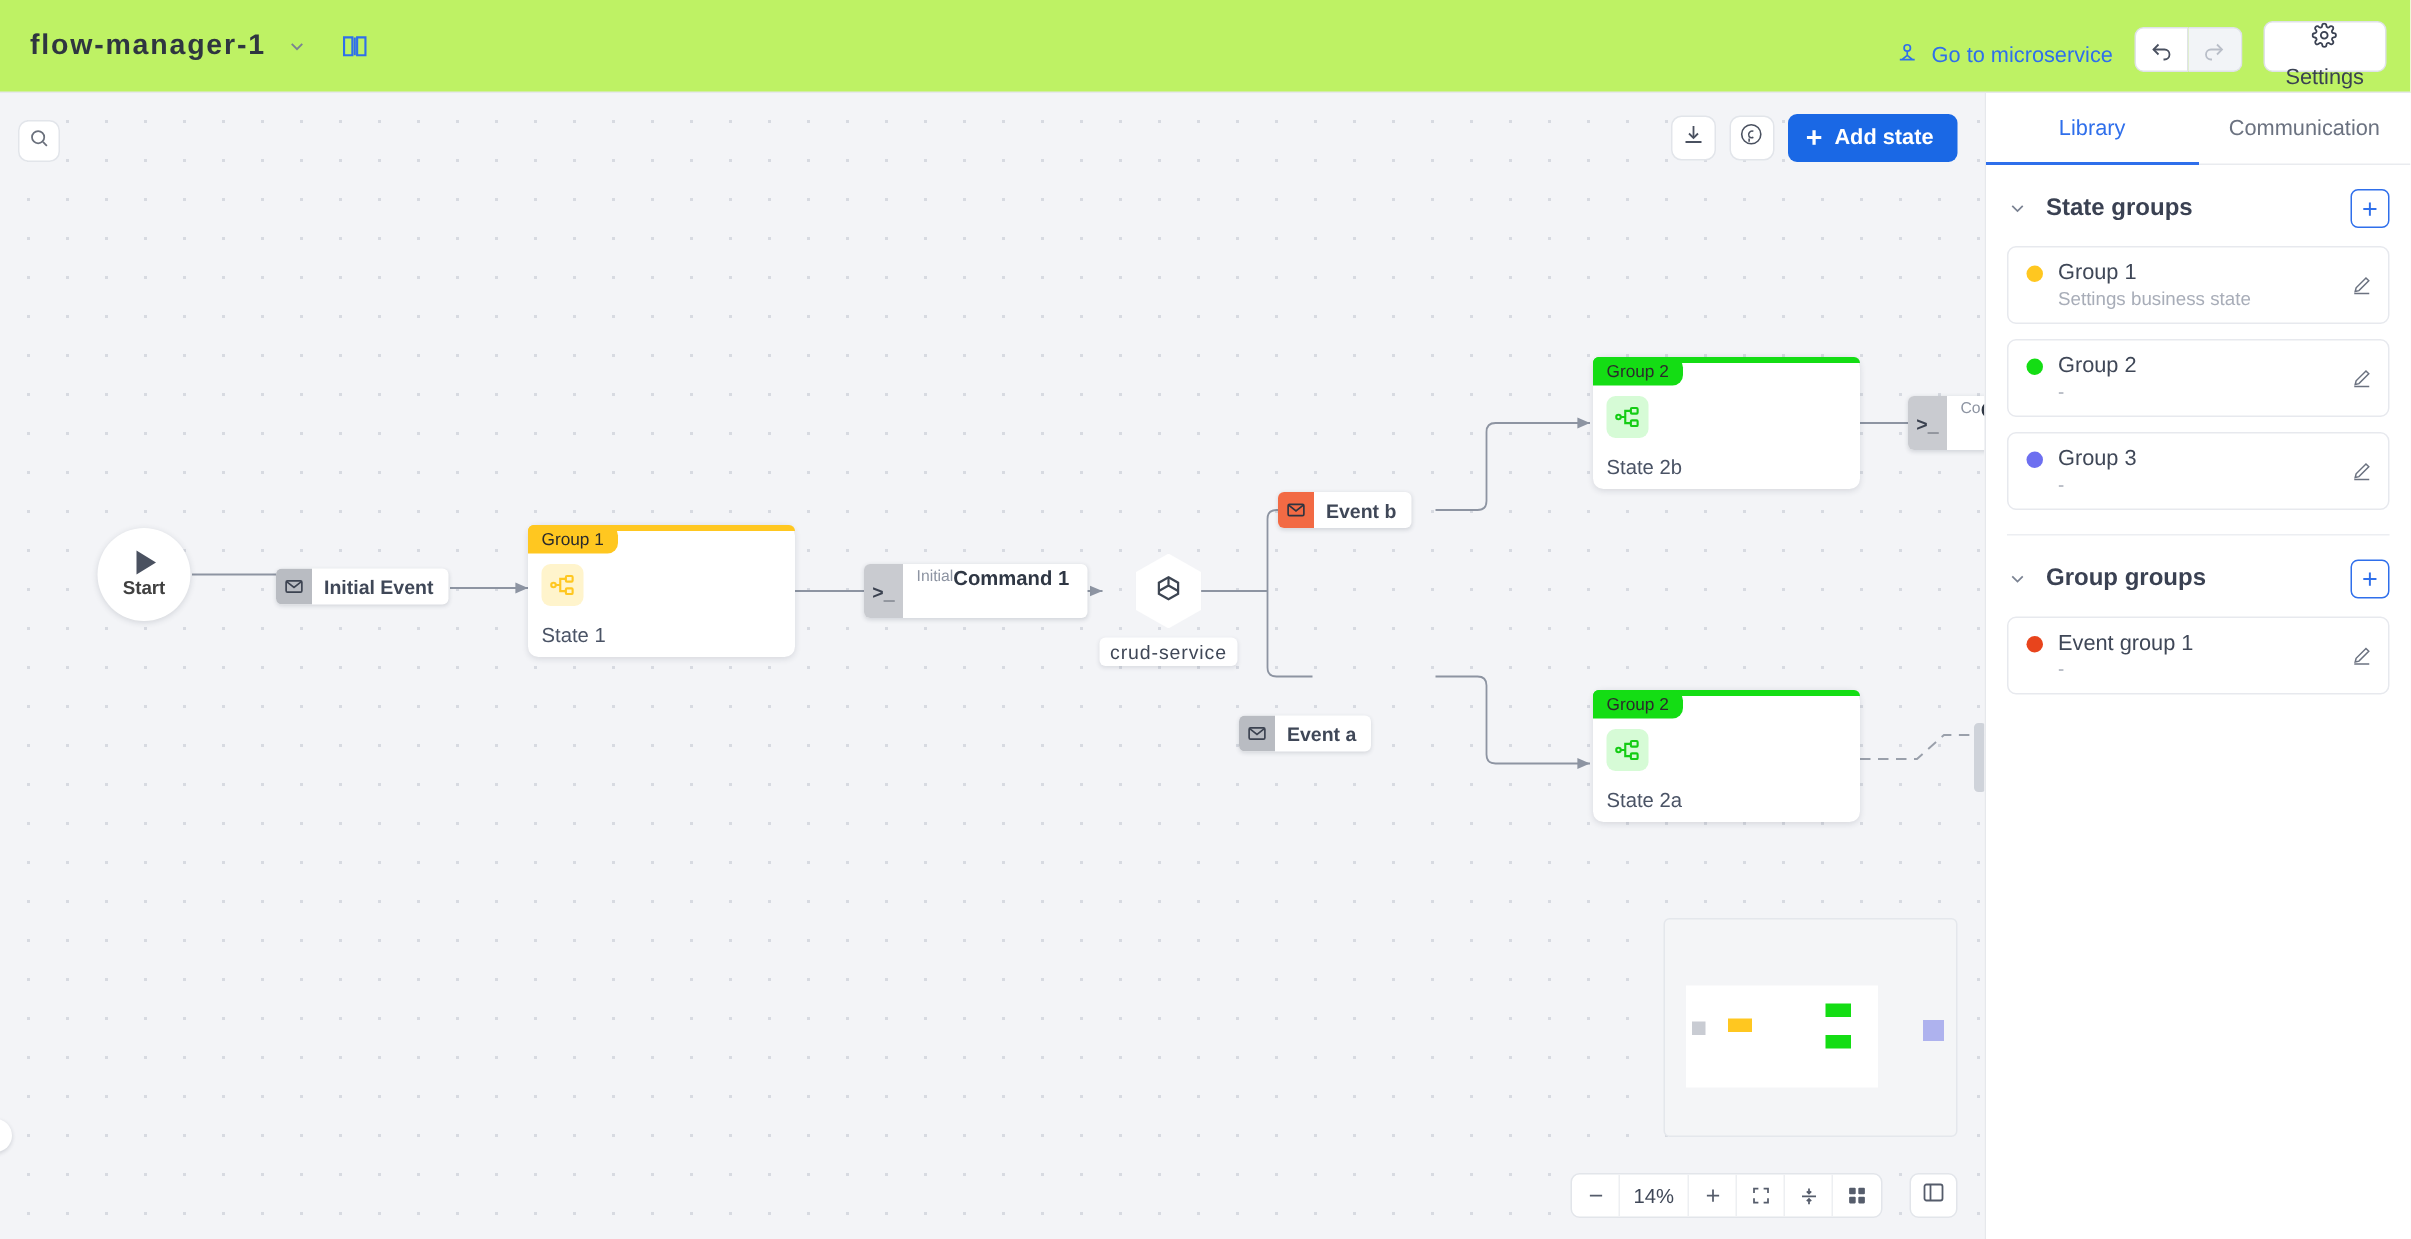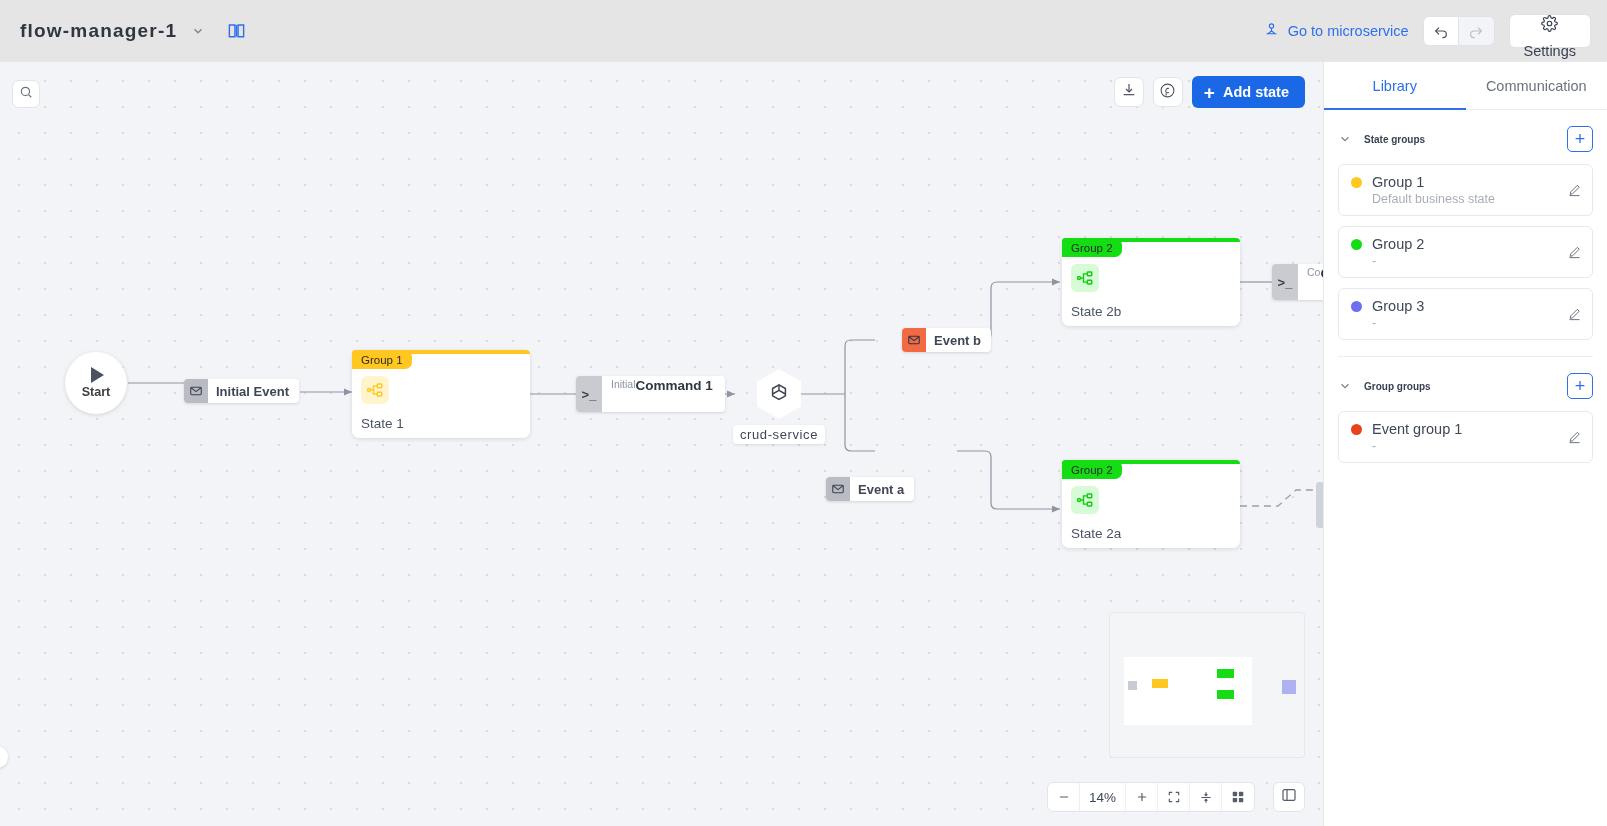--- a/index.html
+++ b/index.html
@@ -5,35 +5,35 @@
   * { box-sizing: border-box; margin: 0; padding: 0; }
   html, body {
     width: 1607px; height: 826px;
     font-family: "Liberation Sans", sans-serif;
     background: #ffffff; overflow: hidden;
   }
   .app { position: relative; width: 1607px; height: 826px; display: flex; flex-direction: column; }
 
   
   .topbar {
-    height: 62px; min-height: 62px; background: #e5e5e5;
+    height: 62px; min-height: 62px; background: #bef264;
     border-bottom: 1px solid #e6e8ec;
     display: flex; align-items: center; padding: 0 16px;
     position: relative; z-index: 40;
   }
   .doc-title {
     font-size: 19px; font-weight: bold; color: #2f3640;
     letter-spacing: 1.2px; margin-left: 4px;
   }
   .chev {
     margin-left: 14px; color: #7a8292; display: inline-flex; align-items: center;
     cursor: pointer;
   }
   .book-icon { margin-left: 22px; color: #2f6feb; display: inline-flex; cursor: pointer; }
-  .topbar-right { margin-left: auto; display: flex; align-items: center; gap: 14px; }
+  .topbar-right { margin-left: auto; display: flex; align-items: flex-end; gap: 14px; }
   .ms-link {
     display: flex; align-items: center; gap: 8px;
     color: #2f6feb; font-size: 14.5px; cursor: pointer; white-space: nowrap;
   }
   .undo-group { display: flex; }
   .icon-btn {
     width: 36px; height: 30px; border: 1px solid #dfe2e8; background: #fff;
     display: flex; align-items: center; justify-content: center;
     color: #4a5160; cursor: pointer;
   }
@@ -193,21 +193,21 @@
     font-size: 14.5px; color: #6b7280; cursor: pointer; position: relative;
   }
   .tab.active { color: #2f6feb; }
   .tab.active::after {
     content: ""; position: absolute; left: 0; right: 0; bottom: -1px; height: 2.5px; background: #2f6feb;
   }
   .section-head {
     display: flex; align-items: center; padding: 16px 14px 12px 14px; gap: 12px;
   }
   .section-head .chev-s { color: #7a8292; display: inline-flex; cursor: pointer; }
-  .section-title { font-size: 10px; color: #3a4152; font-weight: bold; flex: 1; }
+  .section-title { font-size: 16px; color: #3a4152; font-weight: bold; flex: 1; }
   .plus-btn {
     width: 26px; height: 26px; border: 1px solid #2f6feb; border-radius: 5px; color: #2f6feb;
     display: flex; align-items: center; justify-content: center; font-size: 18px;
     line-height: 1; cursor: pointer; background: #fff;
   }
   .grp-card {
     margin: 0 14px 10px 14px; border: 1px solid #e7e9ee; border-radius: 6px;
     padding: 9px 10px 9px 12px; position: relative; cursor: pointer;
   }
   .grp-top { display: flex; align-items: center; gap: 10px; }
@@ -396,21 +396,21 @@
       <div class="svc" style="left:733px; top:307px; display:flex; flex-direction:column; align-items:center;">
         <div class="hexagon">
           <svg width="22" height="24" viewBox="0 0 24 26" fill="none" stroke="#3d4552" stroke-width="1.6">
             <path d="M12 3l7 4v8l-7 4-7-4V7z"></path>
               <path d="M12 3v6M12 9l-7 4M12 9l7 4"></path>
           </svg>
         </div>
         <div class="svc-label">crud-service</div>
       </div>
 
-      <div class="node" style="left:902px; top:266px;">
+      <div class="node" style="left:852px; top:266px;">
         <div class="badge">
           <div class="bi" style="background:#f26a44;">
             <svg width="14" height="14" viewBox="0 0 24 24" fill="none" stroke="#2e3440" stroke-width="1.9">
                 <rect x="3" y="5.5" width="18" height="13" rx="1.6"></rect>
                 <path d="M3.6 6.5L12 13l8.4-6.5"></path>
               </svg>
           </div>
           <div class="bt">Event b</div>
         </div>
       </div>
@@ -543,21 +543,21 @@
         </span>
         <span class="section-title">State groups</span>
         <span class="plus-btn">+</span>
       </div>
 
       <div class="grp-card">
         <div class="grp-top">
           <span class="dot" style="background:#ffc720;"></span>
           <span class="grp-name">Group 1</span>
         </div>
-        <div class="grp-sub">Default business state</div>
+        <div class="grp-sub">Settings business state</div>
         <span class="pencil">
           <svg width="15" height="15" viewBox="0 0 24 24" fill="none" stroke="currentColor" stroke-width="1.6">
               <path d="M16.5 4.5l3 3L9 18l-4 1 1-4z"></path>
               <path d="M4 21h16"></path>
             </svg>
         </span>
       </div>
 
       <div class="grp-card">
         <div class="grp-top">

